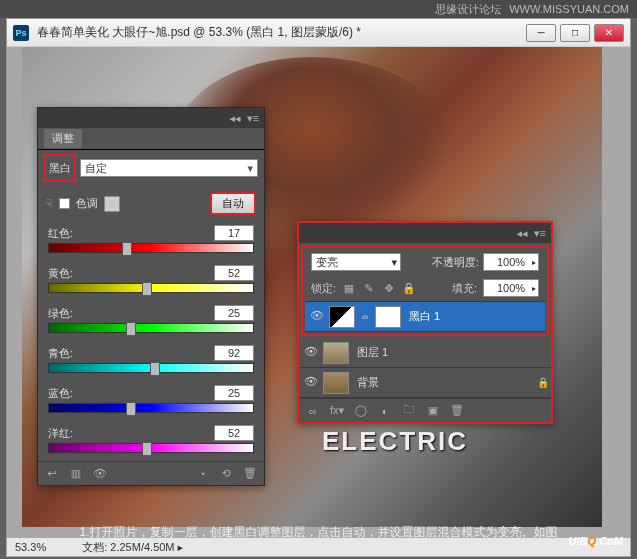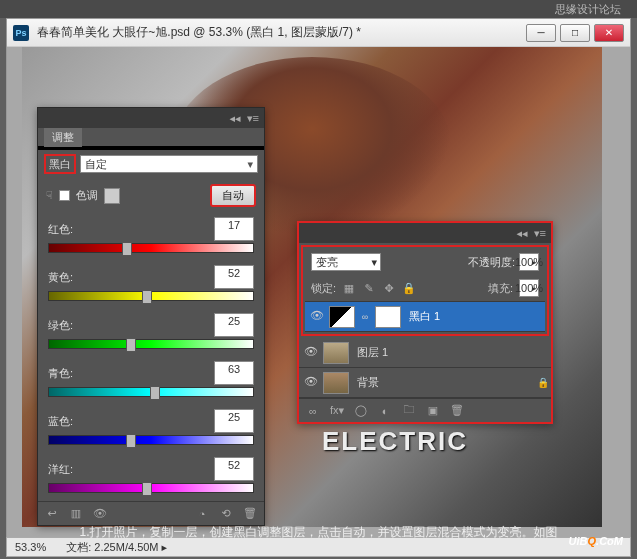--- a/index.html
+++ b/index.html
@@ -13,83 +13,84 @@
 .winbtns{display:flex;gap:4px;}
 .winbtn{width:30px;height:18px;border:1px solid #888;border-radius:2px;display:flex;align-items:center;justify-content:center;background:linear-gradient(#fdfdfd,#e0e0e0);font-size:10px;}
 .winbtn.close{background:linear-gradient(#e67,#c23);color:#fff;}
 .canvas-area{height:494px;background:#a8a8a8;position:relative;overflow:hidden;}
 .photo{position:absolute;top:0;left:15px;width:580px;height:480px;background:linear-gradient(135deg,#999 0%,#bbb 20%,#8a5a3a 35%,#7a3a2a 45%,#a06040 55%,#888 70%,#555 85%,#333 100%);}
 .photo::before{content:"";position:absolute;top:10px;left:150px;width:280px;height:180px;background:radial-gradient(ellipse at 50% 40%,#8b4a2a 0%,#6b3a2a 40%,transparent 70%);border-radius:50% 50% 40% 40%;}
 .electric{position:absolute;bottom:70px;left:300px;color:#eee;font-weight:bold;font-size:26px;letter-spacing:2px;text-shadow:1px 1px 2px #000;font-family:Arial,sans-serif;}
 .panel{position:absolute;background:#535353;border:1px solid #2a2a2a;box-shadow:0 2px 8px rgba(0,0,0,.4);color:#ddd;}
 .panel-header{height:20px;background:#3a3a3a;display:flex;align-items:center;justify-content:flex-end;padding:0 4px;gap:4px;}
 .panel-header .hicon{width:14px;height:14px;display:flex;align-items:center;justify-content:center;color:#aaa;cursor:pointer;}
-.tab-row{height:22px;display:flex;align-items:center;padding:0 6px;background:#535353;border-bottom:4px solid #000000;}
+.tab-row{height:22px;display:flex;align-items:center;padding:0 6px;background:#535353;border-bottom:1px solid #000000;}
 .tab{padding:2px 8px;color:#ddd;background:#6a6a6a;}
 .adjust-panel{top:60px;left:30px;width:228px;}
 .bw-row{display:flex;align-items:center;padding:4px 6px;gap:4px;}
-.bw-label{width:32px;height:20px;border:2px solid #d22;color:#ddd;display:flex;align-items:center;justify-content:center;}
+.bw-label{width:32px;height:28px;border:2px solid #d22;color:#ddd;display:flex;align-items:center;justify-content:center;}
 .preset-select{flex:1;height:18px;background:#fff;border:1px solid #888;display:flex;align-items:center;padding:0 4px;color:#333;position:relative;}
 .preset-select::after{content:"▾";position:absolute;right:4px;color:#555;}
 .opt-row{display:flex;align-items:center;padding:6px 8px;gap:6px;}
 .hand{color:#aaa;}
 .chk{width:11px;height:11px;border:1px solid #888;background:#fff;}
 .swatch{width:16px;height:16px;border:1px solid #888;background:#ccc;}
 .auto-btn{padding:2px 10px;border:2px solid #d22;background:linear-gradient(#eee,#ccc);color:#222;border-radius:3px;margin-left:auto;}
 .slider-row{padding:4px 10px 8px;}
 .slider-top{display:flex;justify-content:space-between;align-items:center;margin-bottom:2px;}
 .slider-name{color:#ddd;}
-.slider-val{width:40px;height:24px;background:#fff;border:1px solid #888;color:#333;text-align:center;line-height:14px;}
+.slider-val{width:40px;height:16px;background:#fff;border:1px solid #888;color:#333;text-align:center;line-height:14px;}
 .slider-track{height:10px;border:1px solid #333;position:relative;}
 .slider-thumb{position:absolute;top:-2px;width:10px;height:14px;background:#bbb;border:1px solid #555;transform:translateX(-50%);}
 .grad-red{background:linear-gradient(90deg,#600,#f00,#fff);}
 .grad-yellow{background:linear-gradient(90deg,#660,#ff0,#fff);}
 .grad-green{background:linear-gradient(90deg,#060,#0f0,#fff);}
 .grad-cyan{background:linear-gradient(90deg,#066,#0ff,#fff);}
 .grad-blue{background:linear-gradient(90deg,#006,#00f,#fff);}
 .grad-magenta{background:linear-gradient(90deg,#606,#f0f,#fff);}
 .panel-footer{height:24px;border-top:1px solid #3a3a3a;display:flex;align-items:center;padding:0 6px;gap:8px;color:#aaa;}
 .panel-footer .ficon{width:16px;text-align:center;}
 .layers-panel{top:174px;left:290px;width:256px;border:2px solid #d22;}
 .layer-opts{padding:4px 6px;display:flex;align-items:center;gap:4px;}
-.blend{width:70px;height:18px;background:#fff;border:1px solid #888;color:#333;display:flex;align-items:center;padding:0 4px;position:relative;}
+.blend{width:90px;height:18px;background:#fff;border:1px solid #888;color:#333;display:flex;align-items:center;padding:0 4px;position:relative;}
 .blend::after{content:"▾";position:absolute;right:3px;}
 .opacity-label{color:#ddd;margin-left:auto;}
-.pct{width:20px;height:18px;background:#fff;border:1px solid #888;color:#333;display:flex;align-items:center;justify-content:center;position:relative;}
+.pct{width:56px;height:18px;background:#fff;border:1px solid #888;color:#333;display:flex;align-items:center;justify-content:center;position:relative;}
 .pct::after{content:"▸";position:absolute;right:2px;font-size:8px;}
 .lock-row{padding:4px 6px;display:flex;align-items:center;gap:6px;color:#ccc;}
 .lock-row .licon{width:14px;text-align:center;color:#aaa;}
 .layer-list{border-top:1px solid #3a3a3a;}
 .layer{display:flex;align-items:center;height:30px;border-bottom:1px solid #3a3a3a;padding:0 4px;gap:4px;}
 .layer.active{background:#2a6fbf;color:#fff;}
 .eye{width:16px;height:16px;color:#ccc;text-align:center;}
 .layer-thumb{width:26px;height:22px;background:#fff;border:1px solid #888;display:flex;align-items:center;justify-content:center;}
 .bw-thumb{background:linear-gradient(135deg,#000 50%,#fff 50%);}
 .mask-thumb{background:#fff;}
 .link-ico{width:12px;text-align:center;color:#ccc;font-size:9px;}
 .layer-name{margin-left:4px;}
 .layer.bg .layer-thumb{background:linear-gradient(#a86,#764);}
-.statusbar{position:absolute;bottom:2px;left:6px;right:6px;height:20px;background:#e8e8e8;border:1px solid #aaa;display:flex;align-items:center;padding:0 8px;gap:20px;color:#333;font-size:11px;}
+.statusbar{position:absolute;bottom:2px;left:6px;right:6px;height:20px;background:#e8e8e8;border:1px solid #aaa;display:flex;align-items:center;padding:0 8px;gap:36px;color:#333;font-size:11px;}
 .caption{position:absolute;bottom:18px;left:0;right:0;text-align:center;color:#eee;font-size:12px;white-space:nowrap;}
 .watermark{position:absolute;bottom:10px;right:14px;color:#fff;font-weight:bold;font-size:16px;font-style:italic;}
 .watermark .q{color:#ff7b00;}
 .layers-top-red{border:2px solid #d22;margin:2px;padding:2px;}
 .lock-thumb{width:10px;text-align:center;color:#aaa;font-size:10px;margin-left:auto;}
 </style>
 </head>
 <body>
 
 <div class="topbar">
   <span>思缘设计论坛</span>
+  <span>WWW.MISSYUAN.COM</span>
 </div>
 
 <div class="window">
   <div class="titlebar">
     <div class="ps-logo">Ps</div>
-    <div class="title-text">春春简单美化  大眼仔~旭.psd @ 53.3% (黑白 1, 图层蒙版/7) *</div>
+    <div class="title-text">春春简单美化  大眼仔~旭.psd @ 53.3% (黑白 1, 图层蒙版/6) *</div>
     <div class="winbtns">
       <div class="winbtn">─</div>
       <div class="winbtn">□</div>
       <div class="winbtn close">✕</div>
     </div>
   </div>
   <div class="canvas-area">
     <div class="photo">
       <div class="electric">ELECTRIC</div>
     </div>
@@ -139,21 +140,21 @@
               <span class="slider-name">绿色:</span>
               <span class="slider-val">25</span>
             </div>
             <div class="slider-track grad-green">
               <div class="slider-thumb" style="left:40%"></div>
             </div>
           </div>
           <div class="slider-row">
             <div class="slider-top">
               <span class="slider-name">青色:</span>
-              <span class="slider-val">63</span>
+              <span class="slider-val">92</span>
             </div>
             <div class="slider-track grad-cyan">
               <div class="slider-thumb" style="left:52%"></div>
             </div>
           </div>
           <div class="slider-row">
             <div class="slider-top">
               <span class="slider-name">蓝色:</span>
               <span class="slider-val">25</span>
             </div>

